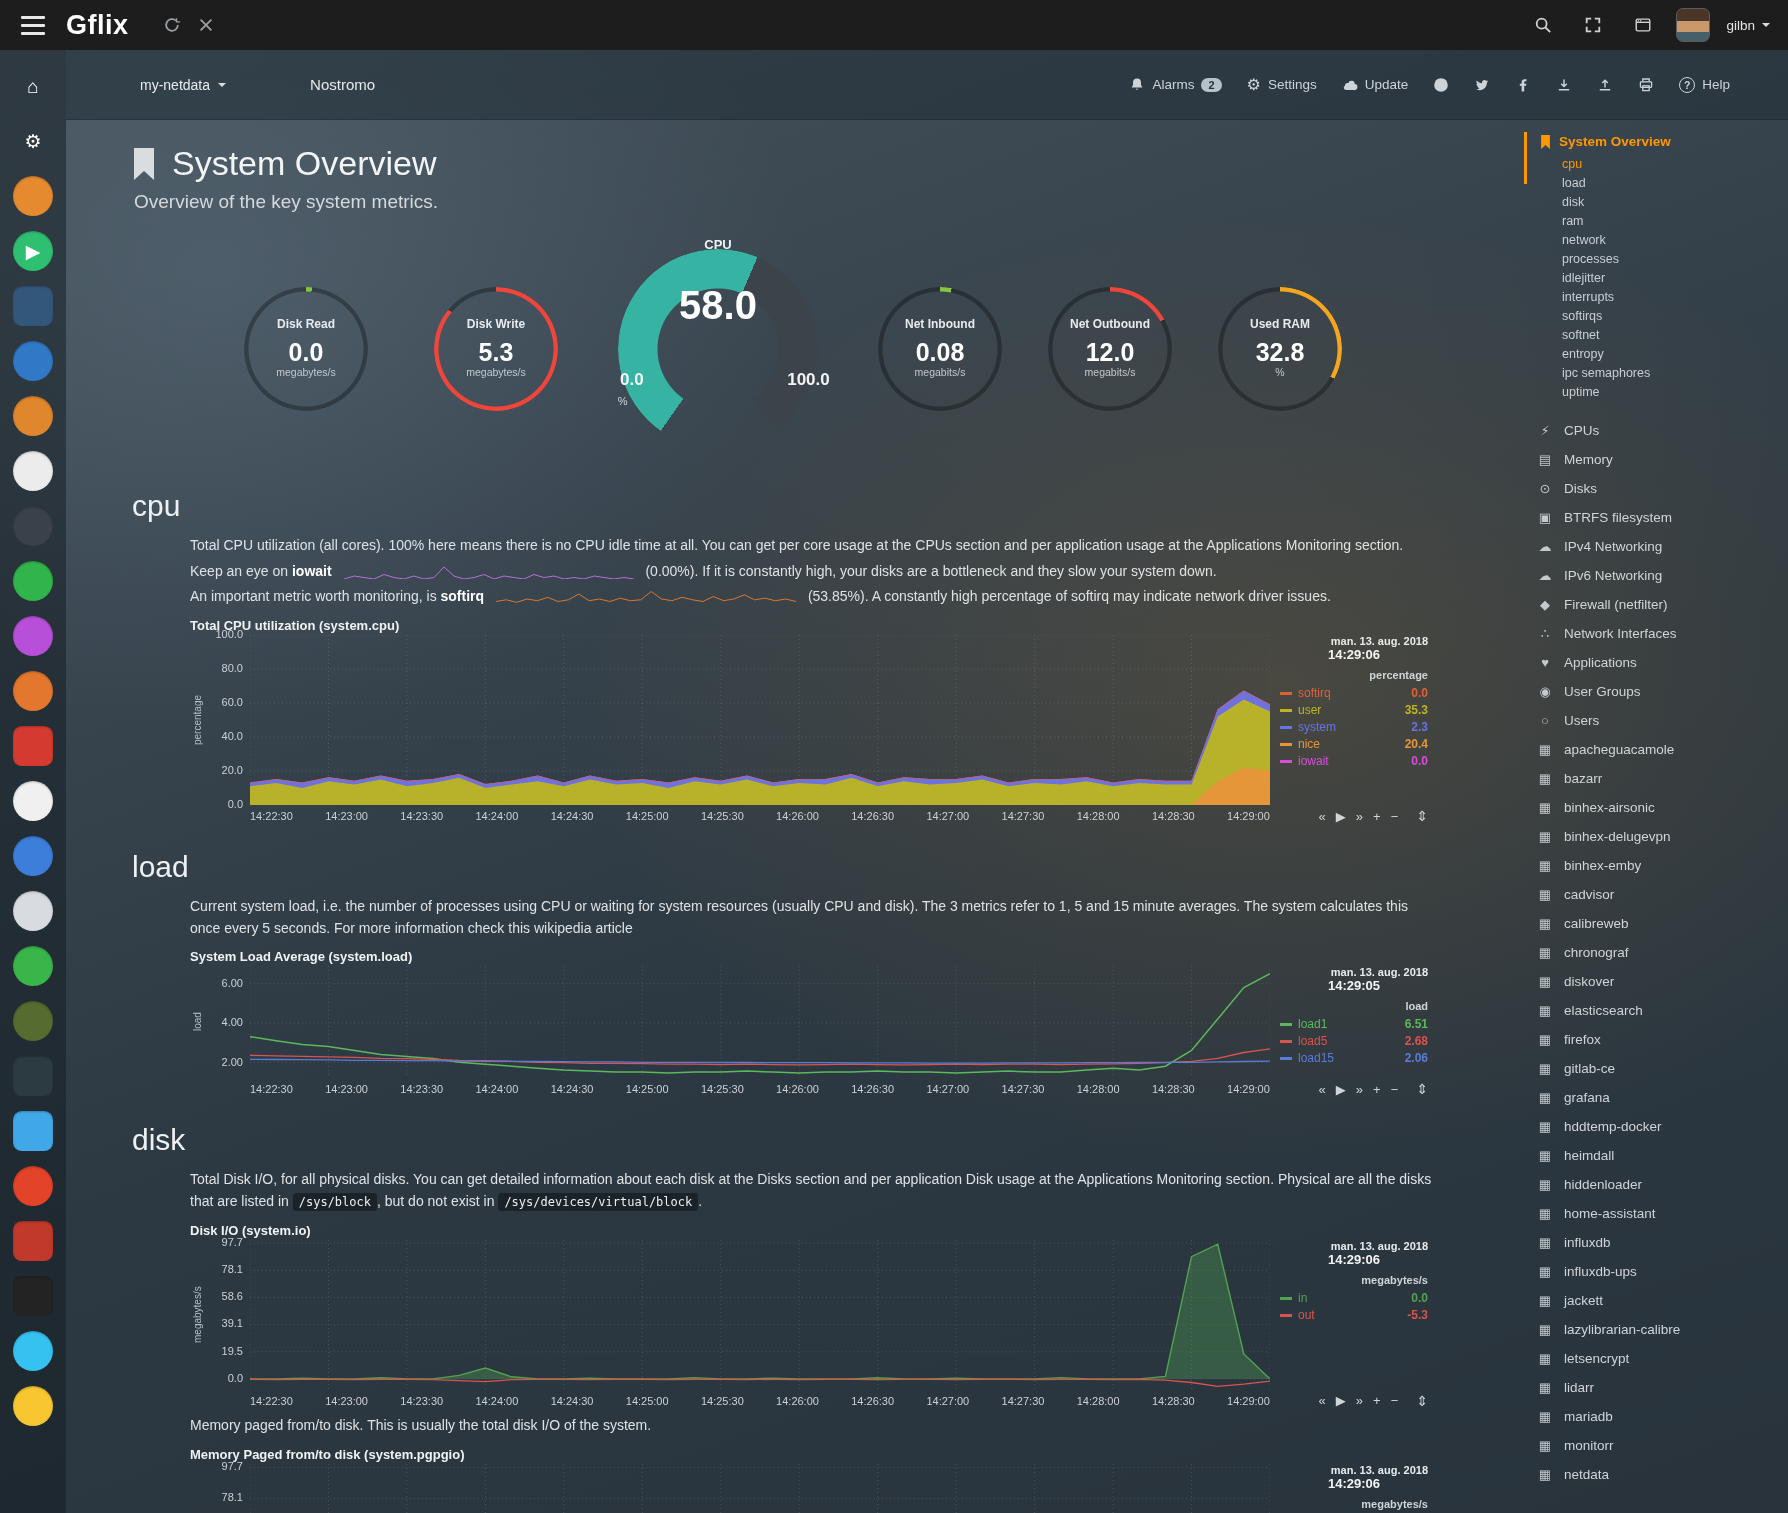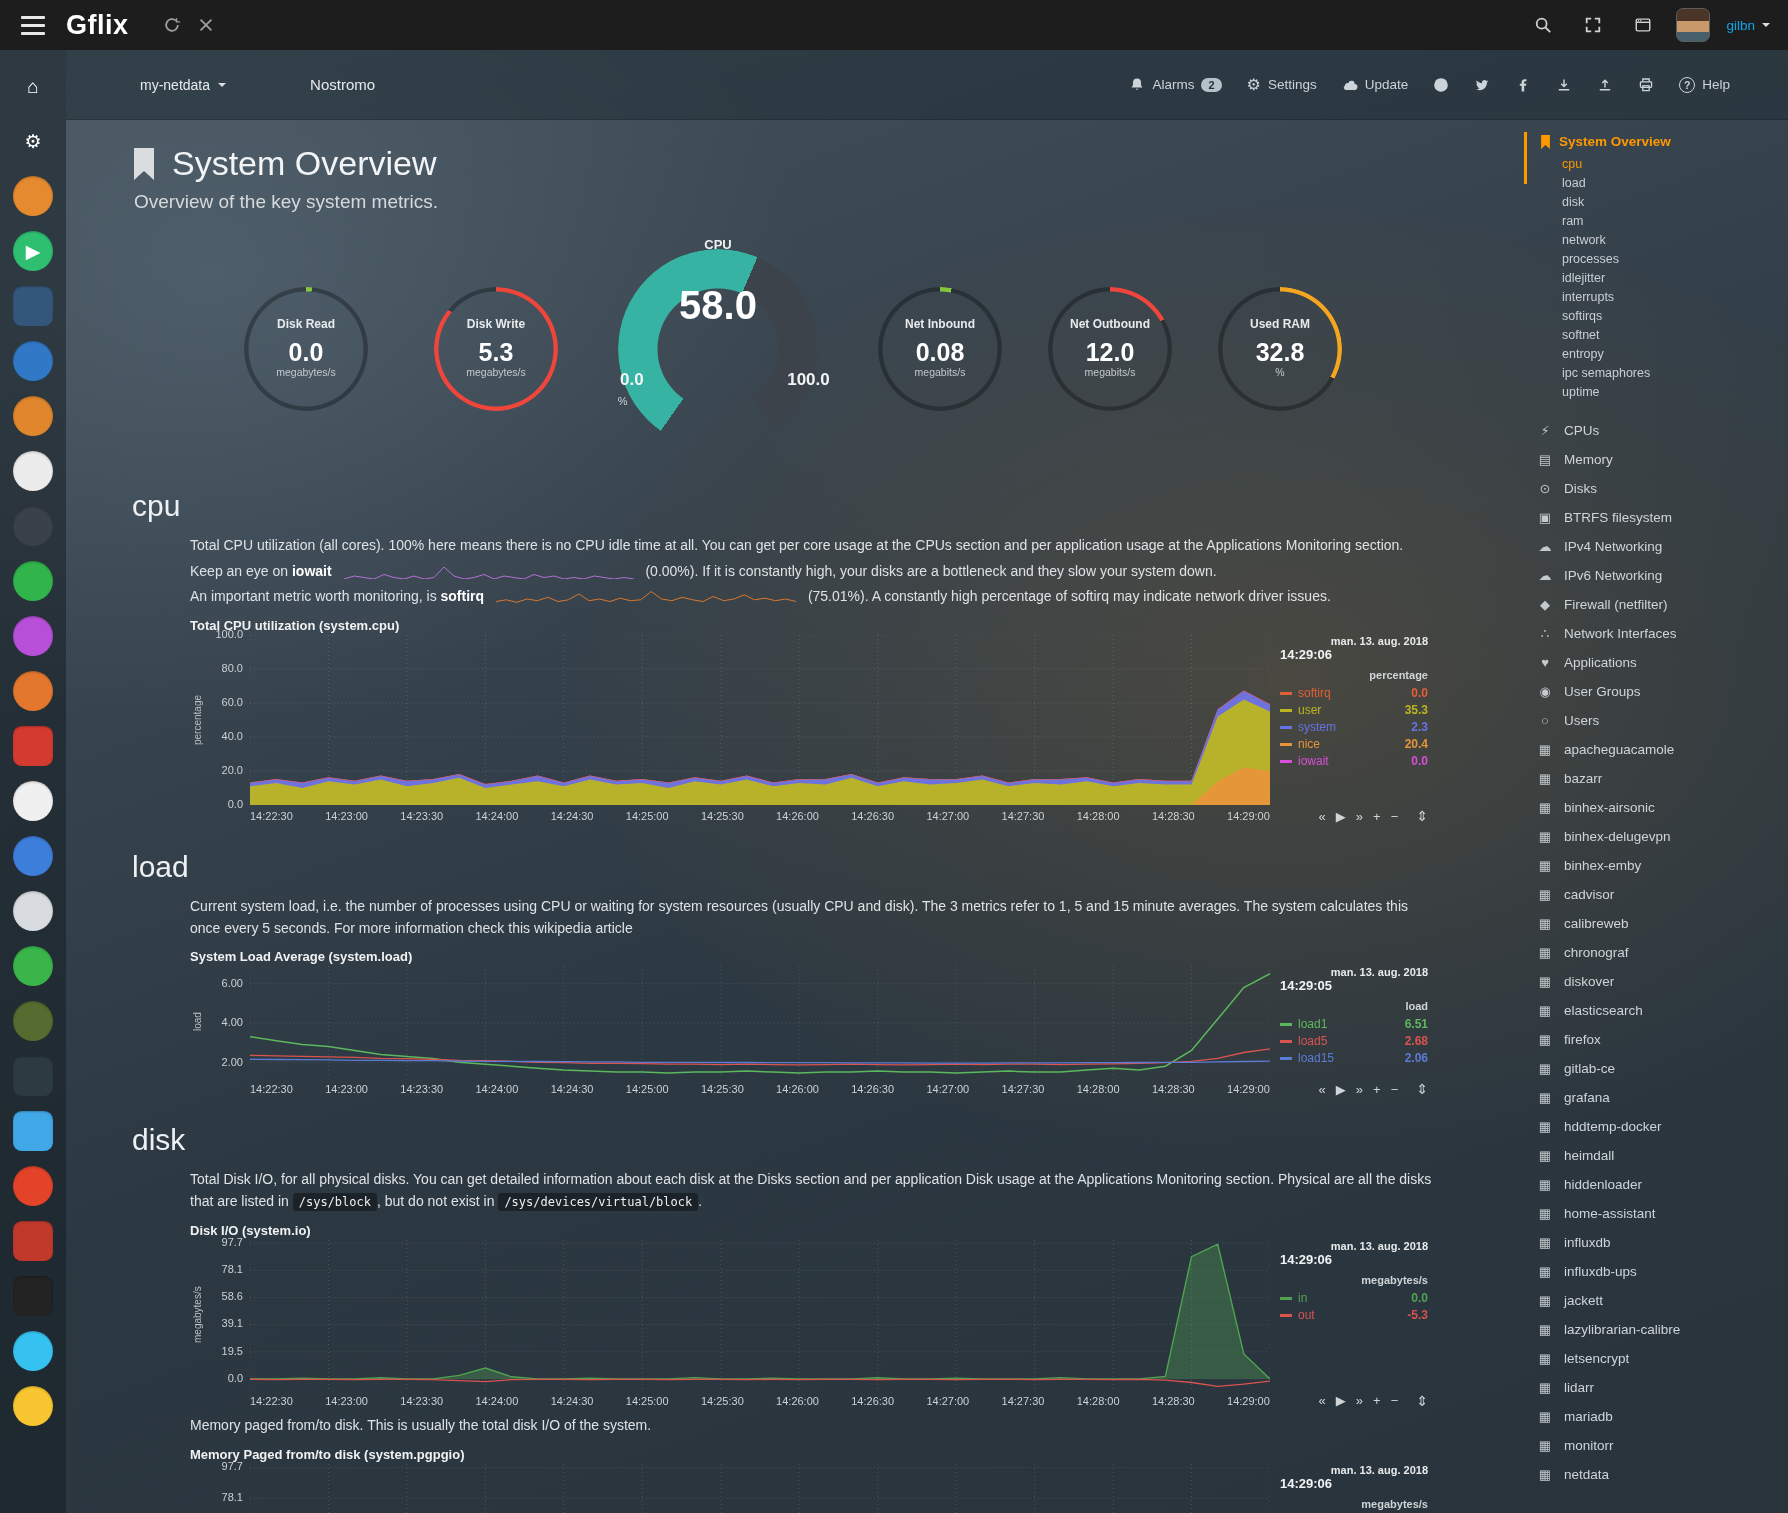--- a/index.html
+++ b/index.html
@@ -16,21 +16,21 @@
   .topbar { height:50px; background:#1d1d1d; display:flex; align-items:center; padding:0 18px 0 0; flex:none; }
   .burger { width:66px; display:flex; flex-direction:column; gap:5px; align-items:center; cursor:pointer; background:none;border:none; }
   .burger i { width:24px; height:3px; background:#e8e8e8; border-radius:1px; }
   .brand { font-size:27px; font-weight:bold; color:#fff; letter-spacing:.5px; margin-right:26px; }
   .tb-ic { color:#9aa0a4; width:34px; height:34px; display:flex; align-items:center; justify-content:center; background:none; border:none; cursor:pointer; }
   .tb-ic svg { width:18px; height:18px; }
   .tb-right { margin-left:auto; display:flex; align-items:center; gap:16px; }
   .tb-right .tb-ic { color:#cfd0d1; }
   .avatar { width:34px; height:34px; border-radius:7px; border:1px solid #5c5c5c;
     background:linear-gradient(180deg,#4a3526 0%,#4a3526 38%,#c89a6b 38%,#c89a6b 72%,#46606b 72%); }
-  .userbtn { display:flex; align-items:center; gap:7px; color:#0ea5e9; font-size:13.5px; background:none;border:none; cursor:pointer; }
+  .userbtn { display:flex; align-items:center; gap:7px; color:#e5e5e5; font-size:13.5px; background:none;border:none; cursor:pointer; }
   .caret { width:0;height:0;border-top:4px solid #ddd;border-left:4px solid transparent;border-right:4px solid transparent; display:inline-block; }
 
   
   .shell { flex:1; display:flex; min-height:0; }
   .rail { width:66px; flex:none; background:rgba(18,25,31,.5); display:flex; flex-direction:column; align-items:center; padding-top:16px; gap:15px; overflow:hidden; }
   .rail-item { width:40px; height:40px; flex:none; border-radius:var(--br,50%); background:var(--bg,transparent); color:var(--fg,#fff);
     display:flex; align-items:center; justify-content:center; cursor:pointer; box-shadow:0 1px 2px rgba(0,0,0,.25) inset; }
   .rail-item[style*="transparent"] { box-shadow:none; }
   .rail-glyph { font-size:19px; line-height:1; }
 
@@ -92,21 +92,21 @@
   .chart-body { display:flex; align-items:stretch; }
   .ylab { width:14px; flex:none; display:flex; align-items:center; justify-content:center; font-size:10px; color:#b9bfc4;
     writing-mode:vertical-rl; transform:rotate(180deg); }
   .yaxis { width:46px; flex:none; position:relative; }
   .yaxis .yt { position:absolute; right:7px; transform:translateY(-55%); font-size:11px; color:#ccd1d5; white-space:nowrap; }
   .plot { flex:1; position:relative; }
   .plot svg { display:block; }
   .grid { stroke:rgba(255,255,255,.14); stroke-dasharray:1 3; }
   .legend { width:158px; flex:none; padding-left:10px; font-size:12px; }
   .ldate { text-align:right; font-size:11px; font-weight:bold; color:#e8ebec; }
-  .ltime { text-align:left; font-size:13px; font-weight:bold; color:#f2f4f5; }
+  .ltime { text-align:center; font-size:13px; font-weight:bold; color:#f2f4f5; }
   .lunit { text-align:right; font-size:11px; font-weight:bold; color:#cfd4d7; margin:7px 0 4px; }
   .lrow { display:flex; align-items:center; gap:6px; line-height:17px; cursor:pointer; }
   .lrow .dash { width:12px; height:3px; flex:none; }
   .lrow .lname { flex:1; }
   .lrow .lval { font-weight:bold; }
   .chart-foot { display:flex; margin-left:60px; margin-top:3px; align-items:center; }
   .xaxis { flex:1; display:flex; justify-content:space-between; font-size:11px; color:#ccd1d5; }
   .toolbar { width:158px; flex:none; display:flex; justify-content:flex-end; align-items:center; gap:10px; padding-left:10px; color:#cfd4d7; font-size:13px; }
   .tbtn { background:none; border:none; color:#cfd4d7; cursor:pointer; font-size:13px; }
   .tbtn.resize { margin-left:8px; font-size:14px; }
@@ -414,21 +414,21 @@
             <svg class="spark" width="290" height="15" viewBox="0 0 290 15">
                 <polyline points="0.0,15.0 10.0,12.0 20.0,13.5 30.0,15.0 40.0,10.5 50.0,13.5 60.0,15.0 70.0,12.0 80.0,15.0 90.0,13.5 100.0,3.0 110.0,12.0 120.0,15.0 130.0,13.5 140.0,10.5 150.0,15.0 160.0,12.0 170.0,13.5 180.0,15.0 190.0,10.5 200.0,13.5 210.0,12.0 220.0,15.0 230.0,13.5 240.0,15.0 250.0,12.0 260.0,13.5 270.0,15.0 280.0,13.5 290.0,15.0" fill="none" stroke="#b56fd8" stroke-width="1"></polyline>
               </svg>
             <span>(</span><span>0.00%</span><span>). If it is constantly high, your disks are a bottleneck and they slow your system down.</span>
           </p>
           <p class="para">
             <span>An important metric worth monitoring, is </span><strong>softirq</strong>
             <svg class="spark" width="300" height="15" viewBox="0 0 300 15">
                 <polyline points="0.0,12.5 10.3,10.8 20.7,13.3 31.0,10.0 41.4,11.7 51.7,8.3 62.1,12.5 72.4,10.8 82.8,5.0 93.1,11.7 103.4,10.0 113.8,12.5 124.1,9.2 134.5,11.7 144.8,10.8 155.2,2.5 165.5,10.0 175.9,11.7 186.2,8.3 196.6,10.8 206.9,12.5 217.2,7.5 227.6,11.7 237.9,10.0 248.3,5.8 258.6,10.8 269.0,9.2 279.3,11.7 289.7,10.0 300.0,12.5" fill="none" stroke="#d8772f" stroke-width="1"></polyline>
               </svg>
-            <span>(</span><span>75.01%</span><span>). A constantly high percentage of softirq may indicate network driver issues.</span>
+            <span>(</span><span>53.85%</span><span>). A constantly high percentage of softirq may indicate network driver issues.</span>
           </p>
 
           <div class="chart">
             <div class="chart-title">Total CPU utilization (system.cpu)</div>
             <div class="chart-body">
               <div class="ylab">percentage</div>
               <div class="yaxis">
                   <span class="yt" style="top: 0%;">100.0</span>
                   <span class="yt" style="top: 20%; padding-left: 40px;">80.0</span>
                   <span class="yt" style="top: 40%;">60.0</span>

